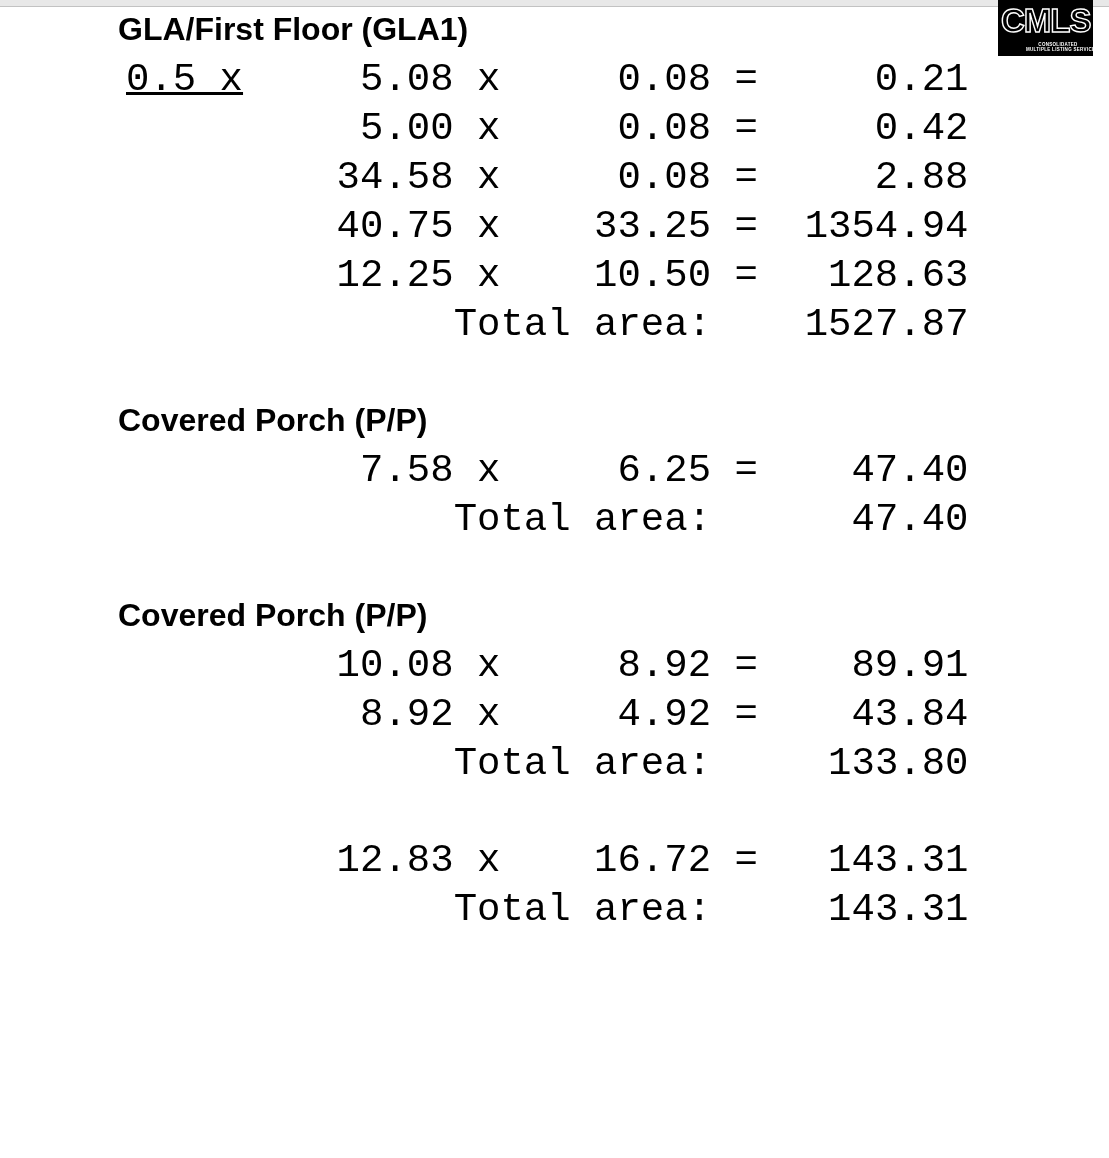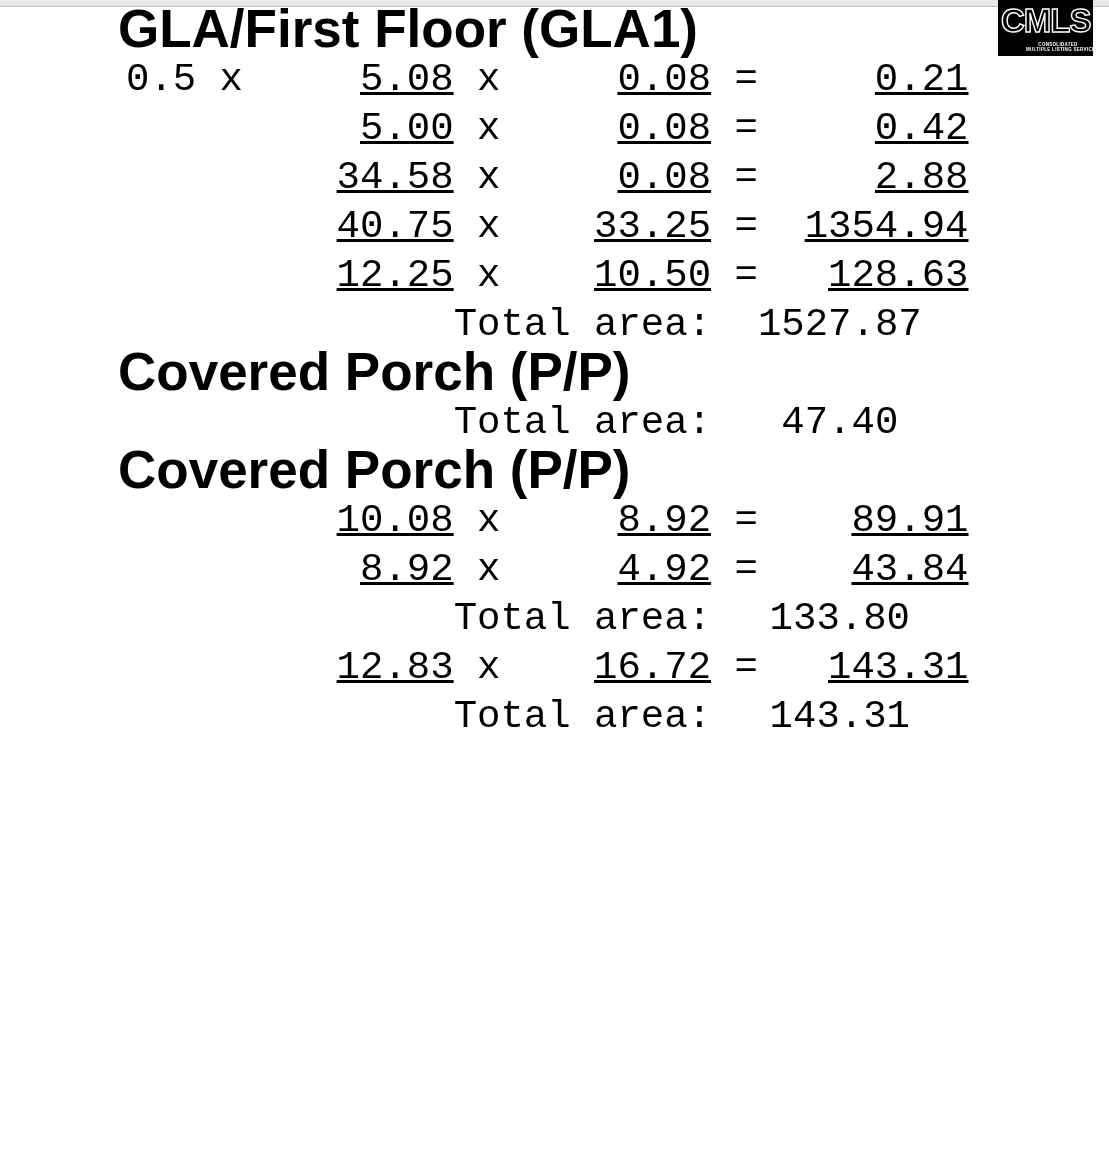--- a/index.html
+++ b/index.html
@@ -49,48 +49,48 @@
     font-size: 4.5px;
     line-height: 5px;
     letter-spacing: 0.3px;
     font-weight: bold;
     white-space: nowrap;
   }
   .content {
     padding-left: 126px;
   }
   .section { margin-top: 0; }
-  .section + .section { }
+  .section + .section { margin-top: 48px; }
   .section-title {
     font-family: "Liberation Sans", sans-serif;
     font-weight: bold;
-    font-size: 53px;
+    font-size: 32px;
     line-height: 44px;
     margin: 0 0 5px -8px;
     color: #000;
     white-space: pre;
   }
   .calc-row {
     font-family: "Liberation Mono", monospace;
     font-size: 39px;
     line-height: 49px;
     white-space: pre;
     color: #000;
   }
   .col {
     display: inline-block;
     text-align: right;
     white-space: pre;
     vertical-align: baseline;
   }
-  .col.prefix { width: 5ch; text-align: left; }
-  .col.dim    { width: 9ch; text-decoration: underline; }
+  .col.prefix { width: 5ch; text-align: left; text-decoration: underline; }
+  .col.dim    { width: 9ch; }
   .col.op     { width: 2ch; }
   .col.total-label { width: 25ch; }
-  .col.total-value { width: 11ch; text-align: center; }
+  .col.total-value { width: 11ch; }
 </style>
 </head>
 <body>
 
 <div class="page">
 
   <div class="top-bar"></div>
 
   <div class="cmls-logo">
     <div class="cmls-text">CMLS</div>
@@ -107,20 +107,21 @@
       <div class="calc-row"><span class="col prefix">0.5 x</span><span class="col dim">5.08</span><span class="col op">x</span><span class="col dim">0.08</span><span class="col op">=</span><span class="col dim">0.21</span></div>
       <div class="calc-row"><span class="col prefix"></span><span class="col dim">5.00</span><span class="col op">x</span><span class="col dim">0.08</span><span class="col op">=</span><span class="col dim">0.42</span></div>
       <div class="calc-row"><span class="col prefix"></span><span class="col dim">34.58</span><span class="col op">x</span><span class="col dim">0.08</span><span class="col op">=</span><span class="col dim">2.88</span></div>
       <div class="calc-row"><span class="col prefix"></span><span class="col dim">40.75</span><span class="col op">x</span><span class="col dim">33.25</span><span class="col op">=</span><span class="col dim">1354.94</span></div>
       <div class="calc-row"><span class="col prefix"></span><span class="col dim">12.25</span><span class="col op">x</span><span class="col dim">10.50</span><span class="col op">=</span><span class="col dim">128.63</span></div>
       <div class="calc-row total"><span class="col total-label">Total area:</span><span class="col total-value">1527.87</span></div>
     </div>
 
     <div class="section">
       <div class="section-title">Covered Porch (P/P)</div>
+      <div class="calc-row"><span class="col prefix"></span><span class="col dim">7.58</span><span class="col op">x</span><span class="col dim">6.25</span><span class="col op">=</span><span class="col dim">47.40</span></div>
       <div class="calc-row total"><span class="col total-label">Total area:</span><span class="col total-value">47.40</span></div>
     </div>
 
     <div class="section">
       <div class="section-title">Covered Porch (P/P)</div>
       <div class="calc-row"><span class="col prefix"></span><span class="col dim">10.08</span><span class="col op">x</span><span class="col dim">8.92</span><span class="col op">=</span><span class="col dim">89.91</span></div>
       <div class="calc-row"><span class="col prefix"></span><span class="col dim">8.92</span><span class="col op">x</span><span class="col dim">4.92</span><span class="col op">=</span><span class="col dim">43.84</span></div>
       <div class="calc-row total"><span class="col total-label">Total area:</span><span class="col total-value">133.80</span></div>
     </div>
 

